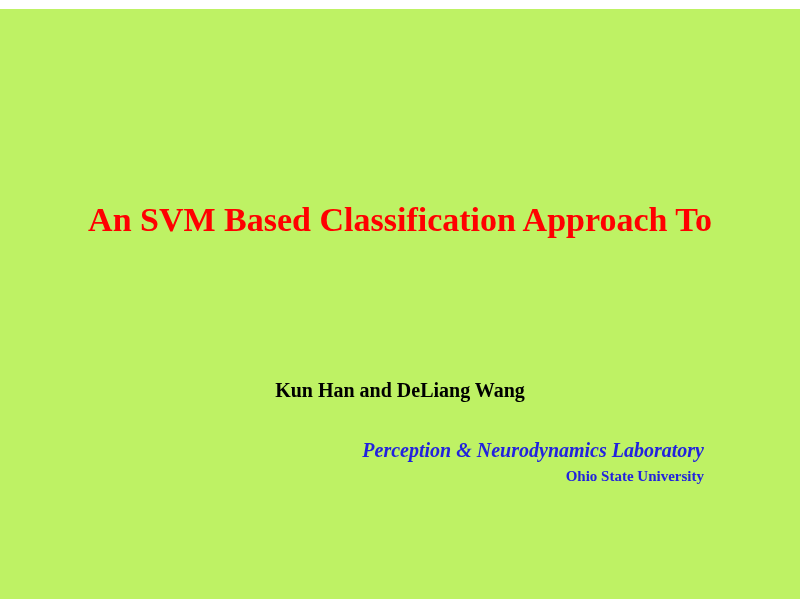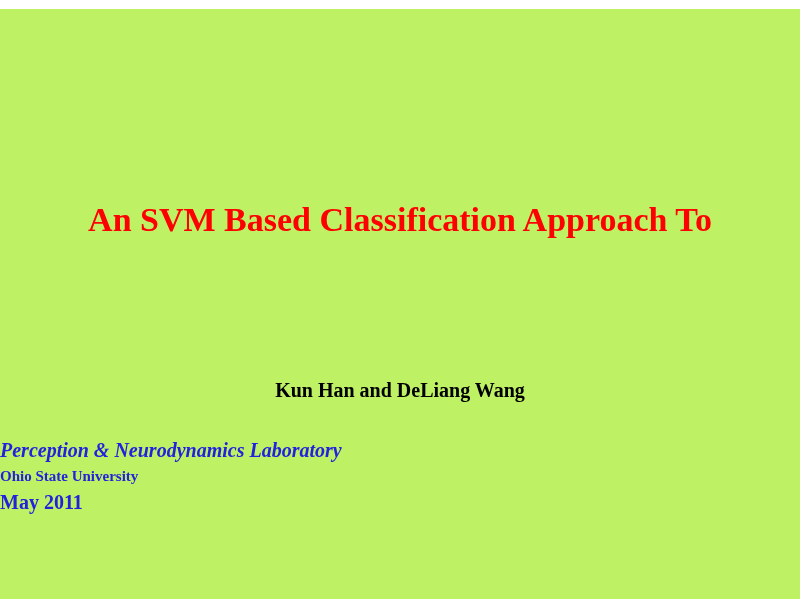--- a/index.html
+++ b/index.html
@@ -55,21 +55,21 @@
     color: #000000;
     white-space: nowrap;
   }
 
   
   .affiliation-block {
     position: absolute;
     left: 0;
     top: 428px;
     width: 704px;
-    text-align: left;
+    text-align: right;
   }
   .affil-line {
     font-family: "Liberation Serif", "DejaVu Serif", serif;
     font-weight: bold;
     line-height: 26px;
     color: #2222dd;
     white-space: nowrap;
   }
   .affil-line.lab {
     font-style: italic;
@@ -93,16 +93,15 @@
     <div class="title-line">An SVM Based Classification Approach To</div>
   </div>
 
   <div class="author-block">
     <div class="author-line">Kun Han and DeLiang Wang</div>
   </div>
 
   <div class="affiliation-block">
     <div class="affil-line lab">Perception &amp; Neurodynamics Laboratory</div>
     <div class="affil-line org">Ohio State University</div>
-    <div class="affil-line date">May 2011</div>
   </div>
 
 </div>
 
 </body></html>

